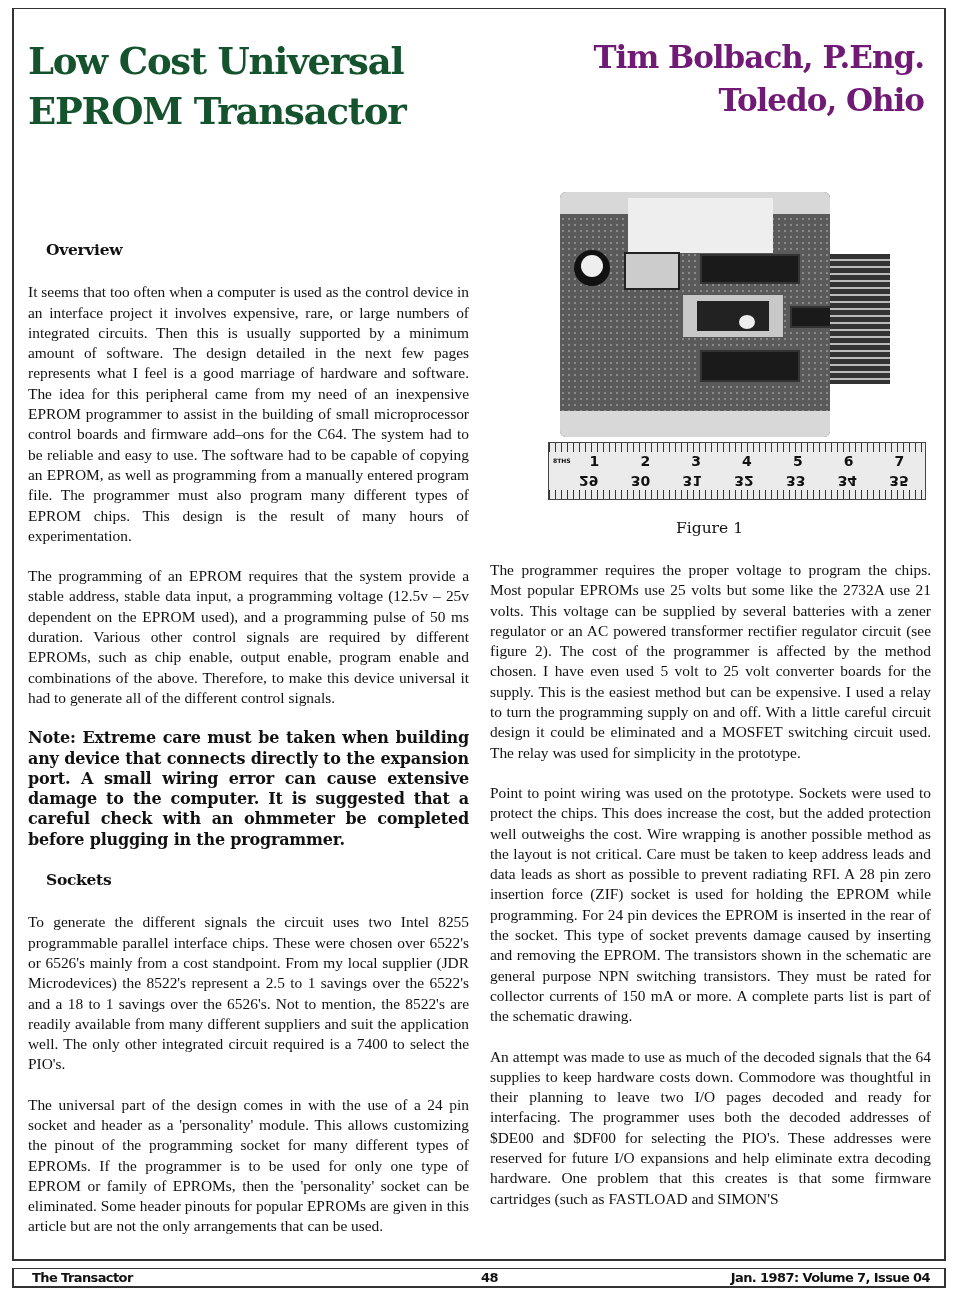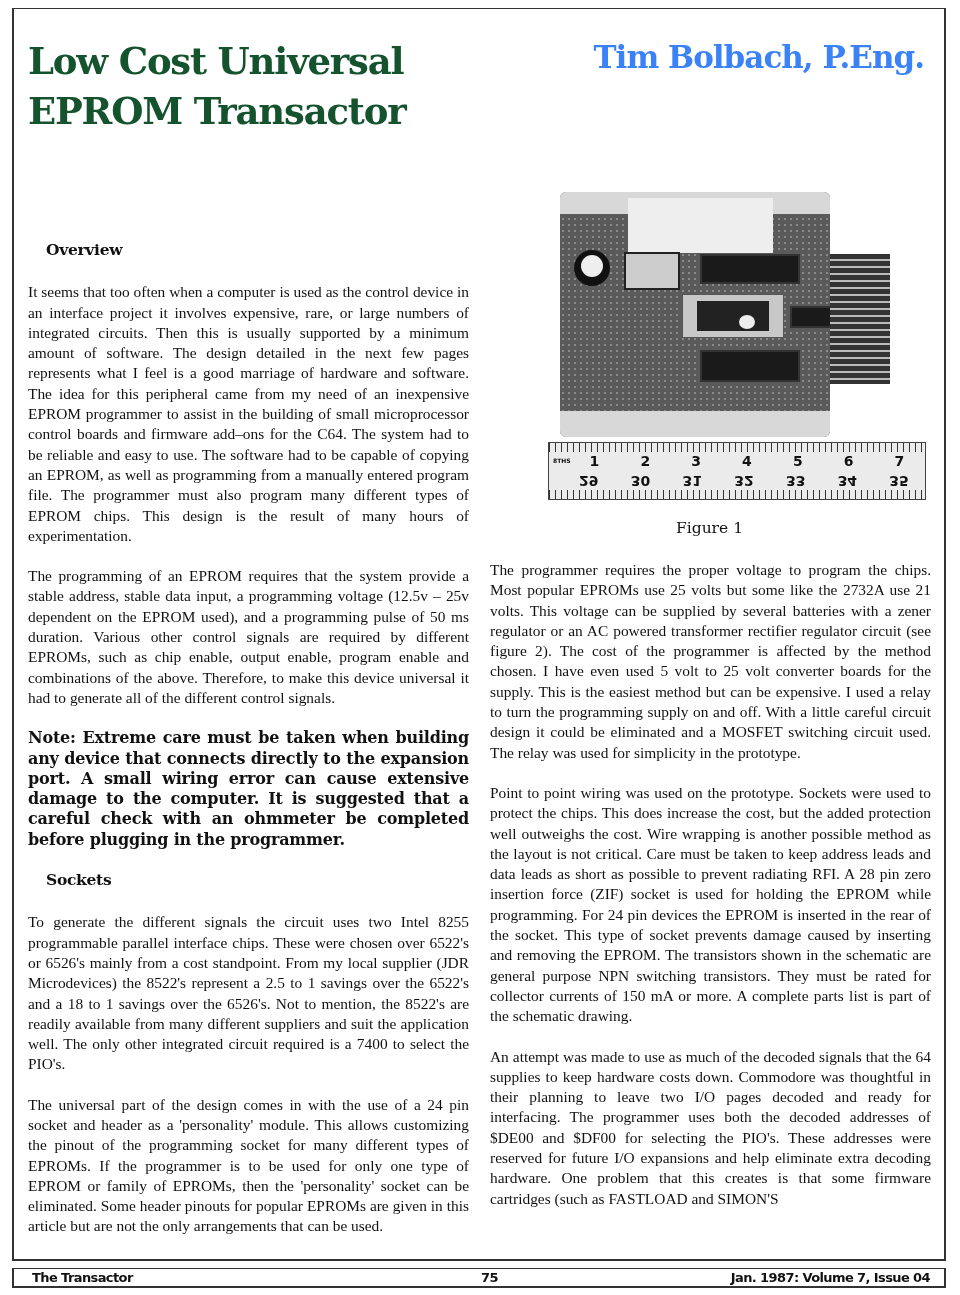--- a/index.html
+++ b/index.html
@@ -1,19 +1,19 @@
 <!DOCTYPE html>
 <html><head>
 <meta charset="utf-8">
 <style>
   html, body { margin: 0; padding: 0; background: #ffffff; }
   body { width: 960px; height: 1295px; position: relative; overflow: hidden; color: #111; font-family: "Liberation Serif", "DejaVu Serif", serif; }
   .frame { position: absolute; left: 12px; top: 8px; width: 934px; height: 1253px; border: 2px solid #333; border-top-width: 1px; box-sizing: border-box; }
   .title { position: absolute; left: 28px; top: 36px; font-family: "DejaVu Serif", serif; font-weight: bold; font-size: 37px; line-height: 50px; letter-spacing: -1.2px; color: #14532d; }
-  .author { position: absolute; right: 36px; top: 36px; text-align: right; font-family: "DejaVu Serif", serif; font-weight: bold; font-size: 31px; line-height: 43px; letter-spacing: -1px; color: #3b82f6; }
+  .author { position: absolute; right: 36px; top: 36px; text-align: right; font-family: "DejaVu Serif", serif; font-weight: bold; font-size: 31px; line-height: 43px; letter-spacing: -1px; color: #701a75; }
   .col { position: absolute; font-size: 15.4px; line-height: 20.3px; text-align: justify; }
   .col-left { left: 28px; top: 240px; width: 441px; }
   .col-right { left: 490px; top: 560px; width: 441px; }
   .col p { margin: 0 0 20px 0; }
   .col h2 { margin: 0 0 22px 18px; font-size: 15.5px; font-weight: bold; font-family: "DejaVu Serif", serif; letter-spacing: -0.3px; }
   .note { font-weight: bold; font-family: "DejaVu Serif", serif; font-size: 16px; line-height: 20.3px; letter-spacing: -0.2px; }
   .figure { position: absolute; left: 548px; top: 188px; width: 378px; height: 315px; }
   .board { position: absolute; left: 12px; top: 4px; width: 270px; height: 245px; background: #5a5a5a; border-radius: 6px;
      background-image: radial-gradient(#8a8a8a 1px, transparent 1.2px); background-size: 6px 6px; }
   .board-strip-top { position: absolute; left: 0; top: 0; width: 100%; height: 22px; background: #d8d8d8; border-radius: 6px 6px 0 0; }
@@ -49,20 +49,21 @@
 
 <div class="frame"></div>
 
 <div class="title">
   <div>Low Cost Universal</div>
   <div>EPROM Transactor</div>
 </div>
 
 <div class="author">
   <div>Tim Bolbach, P.Eng.</div>
+  <div>Toledo, Ohio</div>
 </div>
 
 <div class="col col-left">
   <h2>Overview</h2>
   <p>It seems that too often when a computer is used as the control device in an interface project it involves expensive, rare, or large numbers of integrated circuits. Then this is usually supported by a minimum amount of software. The design detailed in the next few pages represents what I feel is a good marriage of hardware and software. The idea for this peripheral came from my need of an inexpensive EPROM programmer to assist in the building of small microprocessor control boards and firmware add–ons for the C64. The system had to be reliable and easy to use. The software had to be capable of copying an EPROM, as well as programming from a manually entered program file. The programmer must also program many different types of EPROM chips. This design is the result of many hours of experimentation.</p>
   <p>The programming of an EPROM requires that the system provide a stable address, stable data input, a programming voltage (12.5v – 25v dependent on the EPROM used), and a programming pulse of 50 ms duration. Various other control signals are required by different EPROMs, such as chip enable, output enable, program enable and combinations of the above. Therefore, to make this device universal it had to generate all of the different control signals.</p>
   <p class="note">Note: Extreme care must be taken when building any device that connects directly to the expansion port. A small wiring error can cause extensive damage to the computer. It is suggested that a careful check with an ohmmeter be completed before plugging in the programmer.</p>
   <h2>Sockets</h2>
   <p>To generate the different signals the circuit uses two Intel 8255 programmable parallel interface chips. These were chosen over 6522's or 6526's mainly from a cost standpoint. From my local supplier (JDR Microdevices) the 8522's represent a 2.5 to 1 savings over the 6522's and a 18 to 1 savings over the 6526's. Not to mention, the 8522's are readily available from many different suppliers and suit the application well. The only other integrated circuit required is a 7400 to select the PIO's.</p>
   <p>The universal part of the design comes in with the use of a 24 pin socket and header as a 'personality' module. This allows customizing the pinout of the programming socket for many different types of EPROMs. If the programmer is to be used for only one type of EPROM or family of EPROMs, then the 'personality' socket can be eliminated. Some header pinouts for popular EPROMs are given in this article but are not the only arrangements that can be used.</p>
@@ -113,15 +114,15 @@
 <div class="fig-caption">Figure 1</div>
 
 <div class="col col-right">
   <p>The programmer requires the proper voltage to program the chips. Most popular EPROMs use 25 volts but some like the 2732A use 21 volts. This voltage can be supplied by several batteries with a zener regulator or an AC powered transformer rectifier regulator circuit (see figure 2). The cost of the programmer is affected by the method chosen. I have even used 5 volt to 25 volt converter boards for the supply. This is the easiest method but can be expensive. I used a relay to turn the programming supply on and off. With a little careful circuit design it could be eliminated and a MOSFET switching circuit used. The relay was used for simplicity in the prototype.</p>
   <p>Point to point wiring was used on the prototype. Sockets were used to protect the chips. This does increase the cost, but the added protection well outweighs the cost. Wire wrapping is another possible method as the layout is not critical. Care must be taken to keep address leads and data leads as short as possible to prevent radiating RFI. A 28 pin zero insertion force (ZIF) socket is used for holding the EPROM while programming. For 24 pin devices the EPROM is inserted in the rear of the socket. This type of socket prevents damage caused by inserting and removing the EPROM. The transistors shown in the schematic are general purpose NPN switching transistors. They must be rated for collector currents of 150 mA or more. A complete parts list is part of the schematic drawing.</p>
   <p>An attempt was made to use as much of the decoded signals that the 64 supplies to keep hardware costs down. Commodore was thoughtful in their planning to leave two I/O pages decoded and ready for interfacing. The programmer uses both the decoded addresses of $DE00 and $DF00 for selecting the PIO's. These addresses were reserved for future I/O expansions and help eliminate extra decoding hardware. One problem that this creates is that some firmware cartridges (such as FASTLOAD and SIMON'S</p>
 </div>
 
 <div class="footer">
   <span class="f-left">The Transactor</span>
-  <span class="f-center">75</span>
+  <span class="f-center">48</span>
   <span class="f-right">Jan. 1987: Volume 7, Issue 04</span>
 </div>
 
 </body></html>

